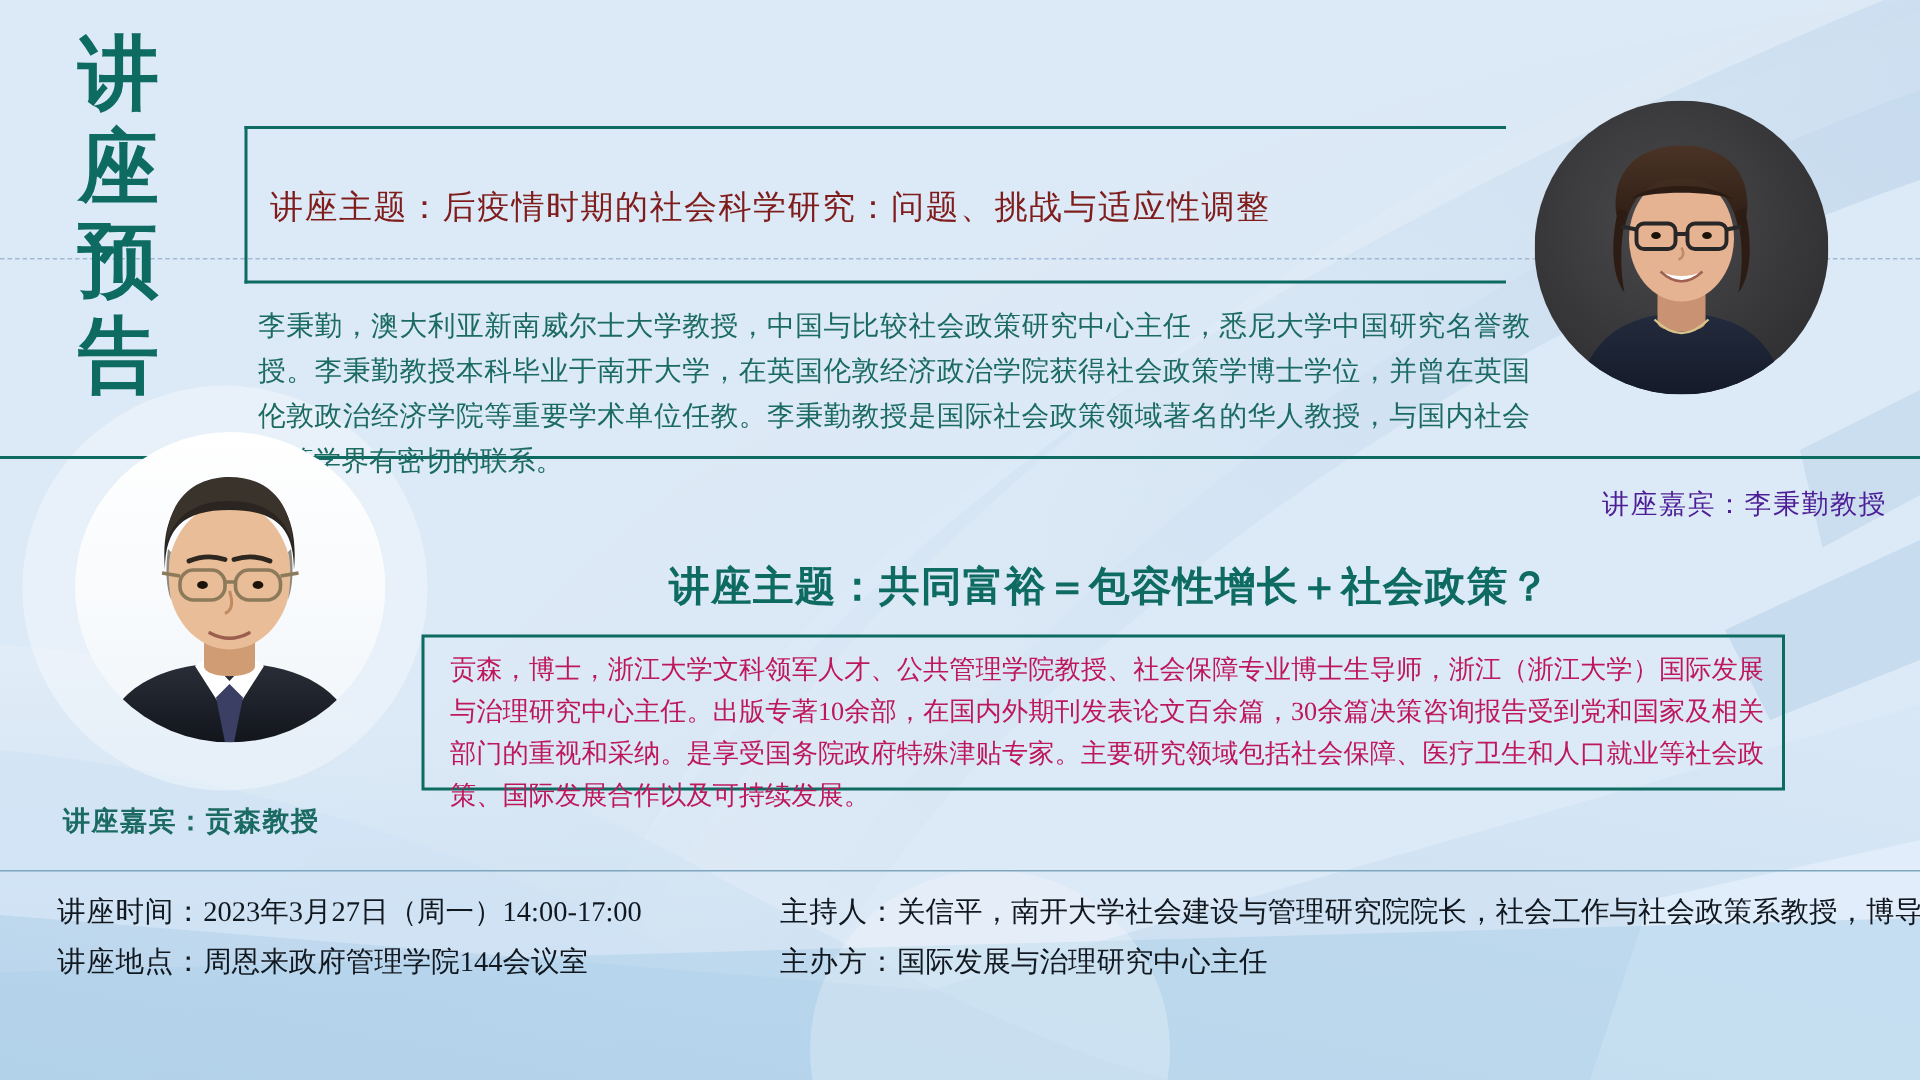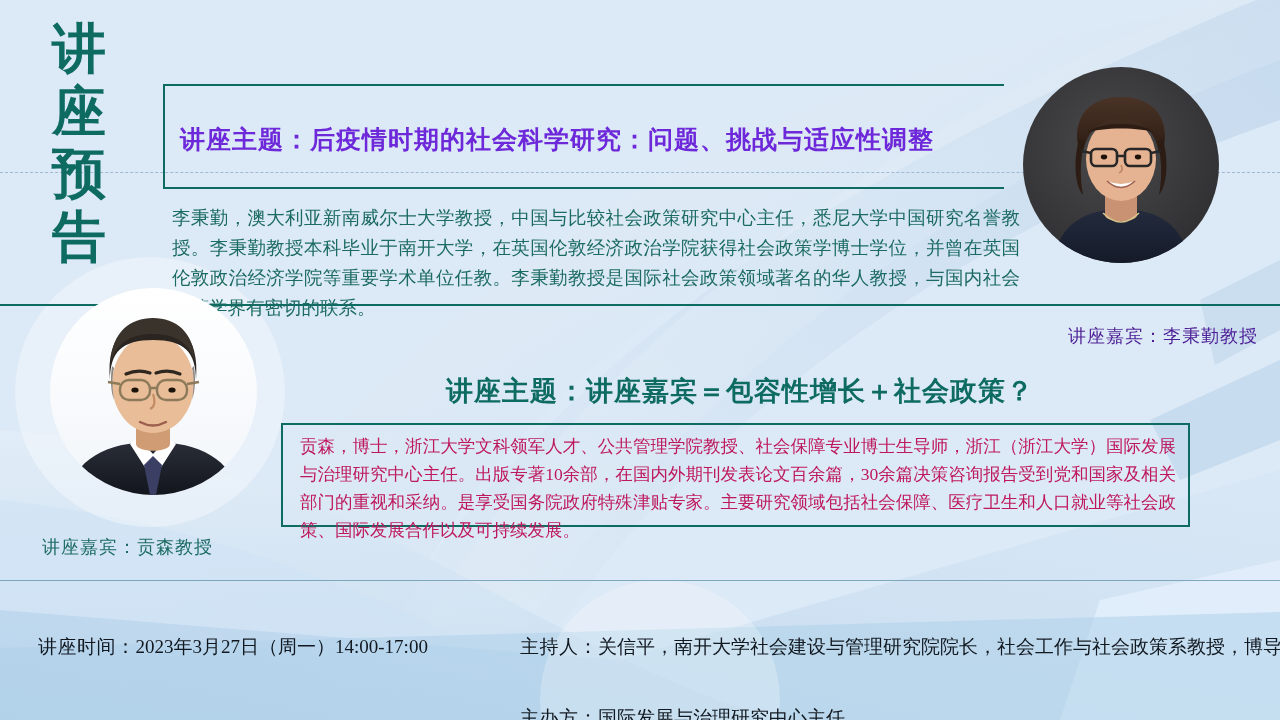--- a/index.html
+++ b/index.html
@@ -58,24 +58,24 @@
     left: 163px; top: 84px;
     width: 841px; height: 105px;
     border: 2px solid #0d6b62;
     border-right: none;
     z-index: 5;
   }
   #title-text-1 {
     position: absolute;
     left: 180px; top: 123px;
     width: 820px;
-    color: #6d28d9;
-    font-family: "DejaVu Sans", "Liberation Sans", sans-serif;
-    font-weight: bold;
-    font-size: 25px;
+    color: #7f1d1d;
+    font-family: "DejaVu Sans", "Liberation Sans", sans-serif;
+    font-weight: normal;
+    font-size: 22px;
     letter-spacing: 1px;
     white-space: nowrap;
     z-index: 7;
   }
 
   
   #bio-1 {
     position: absolute;
     left: 172px; top: 203px;
     width: 848px;
@@ -157,35 +157,36 @@
 
   
   #guest-2 {
     position: absolute;
     left: 42px; top: 535px;
     color: #1c6b63;
     font-family: "DejaVu Sans", "Liberation Sans", sans-serif;
     font-size: 18px;
     letter-spacing: 1px;
     z-index: 7;
+    font-weight: bold;
   }
 
   
   #footer {
     position: absolute;
     left: 0; top: 592px;
     width: 1280px;
     z-index: 7;
     color: #111820;
     font-size: 19px;
   }
   .foot-col { position: absolute; top: 0; }
   #foot-left { left: 38px; }
   #foot-right { left: 520px; }
-  .foot-row { height: 33px; line-height: 33px; white-space: nowrap; margin-top: 38px; }
+  .foot-row { height: 33px; line-height: 33px; white-space: nowrap; }
   .foot-label { letter-spacing: 0.5px; }
 </style>
 </head>
 <body>
 
 <div id="poster">
 
   <div class="bg-layer">
     <svg width="1280" height="720" viewBox="0 0 1280 720">
       <defs>
@@ -344,29 +345,32 @@
 
       <ellipse cx="85" cy="102" rx="3.6" ry="2.6" fill="#1b1209"></ellipse>
       <ellipse cx="122" cy="102" rx="3.6" ry="2.6" fill="#1b1209"></ellipse>
 
       <path d="M103,106 q4,12 -3,15" stroke="#c28a63" stroke-width="2" fill="none"></path>
 
       <path d="M90,134 q13,7 26,0" stroke="#9c5f4e" stroke-width="2.4" fill="none" stroke-linecap="round"></path>
     </svg>
   </div>
 
-  <div id="title-text-2">讲座主题：讲座嘉宾＝包容性增长＋社会政策？</div>
+  <div id="title-text-2">讲座主题：共同富裕＝包容性增长＋社会政策？</div>
   <div id="bio-box-2"></div>
   <div id="bio-2">贡森，博士，浙江大学文科领军人才、公共管理学院教授、社会保障专业博士生导师，浙江（浙江大学）国际发展与治理研究中心主任。出版专著10余部，在国内外期刊发表论文百余篇，30余篇决策咨询报告受到党和国家及相关部门的重视和采纳。是享受国务院政府特殊津贴专家。主要研究领域包括社会保障、医疗卫生和人口就业等社会政策、国际发展合作以及可持续发展。</div>
   <div id="guest-2">讲座嘉宾：贡森教授</div>
 
   <div id="footer">
     <div class="foot-col" id="foot-left">
       <div class="foot-row">
         <span class="foot-label">讲座时间：</span><span>2023年3月27日（周一）14:00-17:00</span>
+      </div>
+      <div class="foot-row">
+        <span class="foot-label">讲座地点：</span><span>周恩来政府管理学院144会议室</span>
       </div>
     </div>
     <div class="foot-col" id="foot-right">
       <div class="foot-row">
         <span class="foot-label">主持人：</span><span>关信平，南开大学社会建设与管理研究院院长，社会工作与社会政策系教授，博导</span>
       </div>
       <div class="foot-row">
         <span class="foot-label">主办方：</span><span>国际发展与治理研究中心主任</span>
       </div>
     </div>

